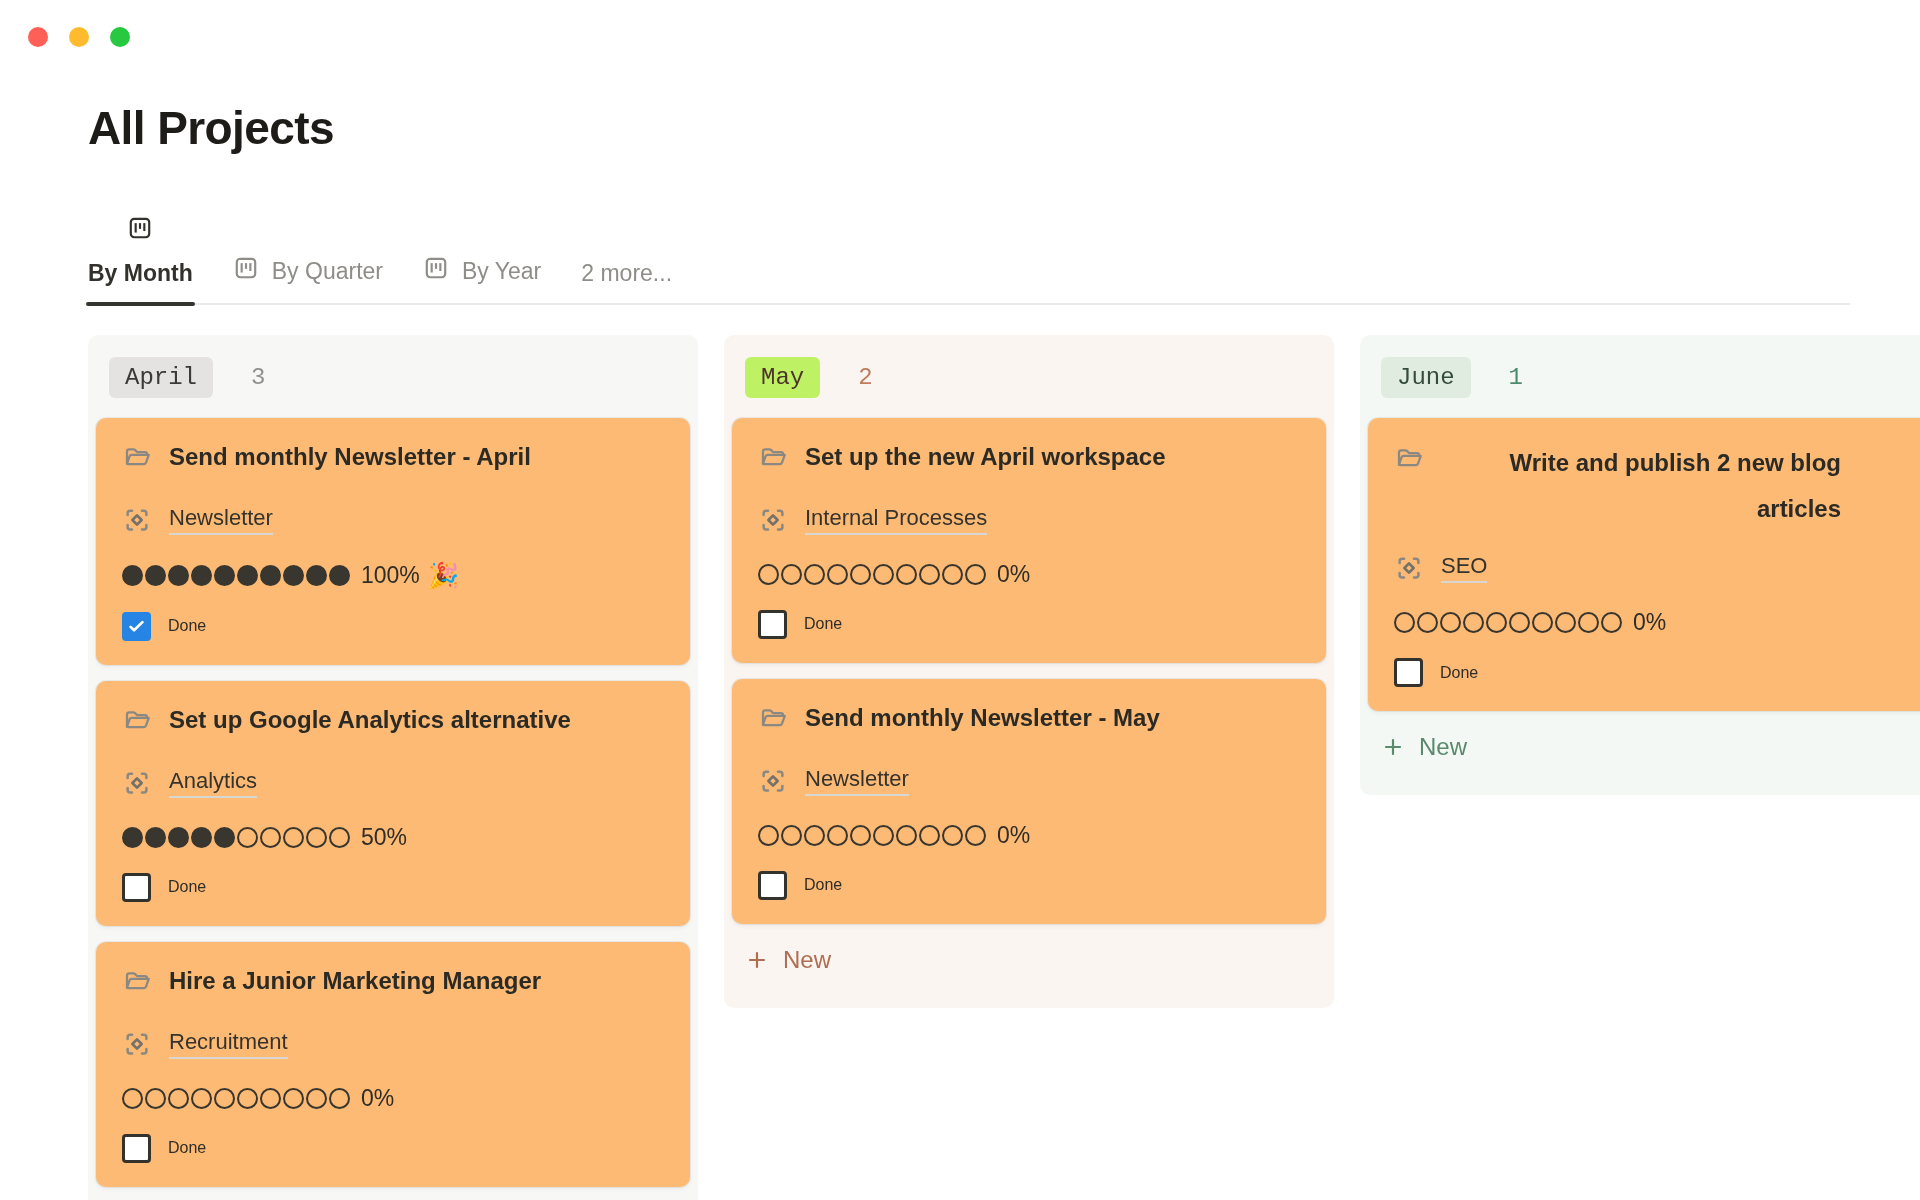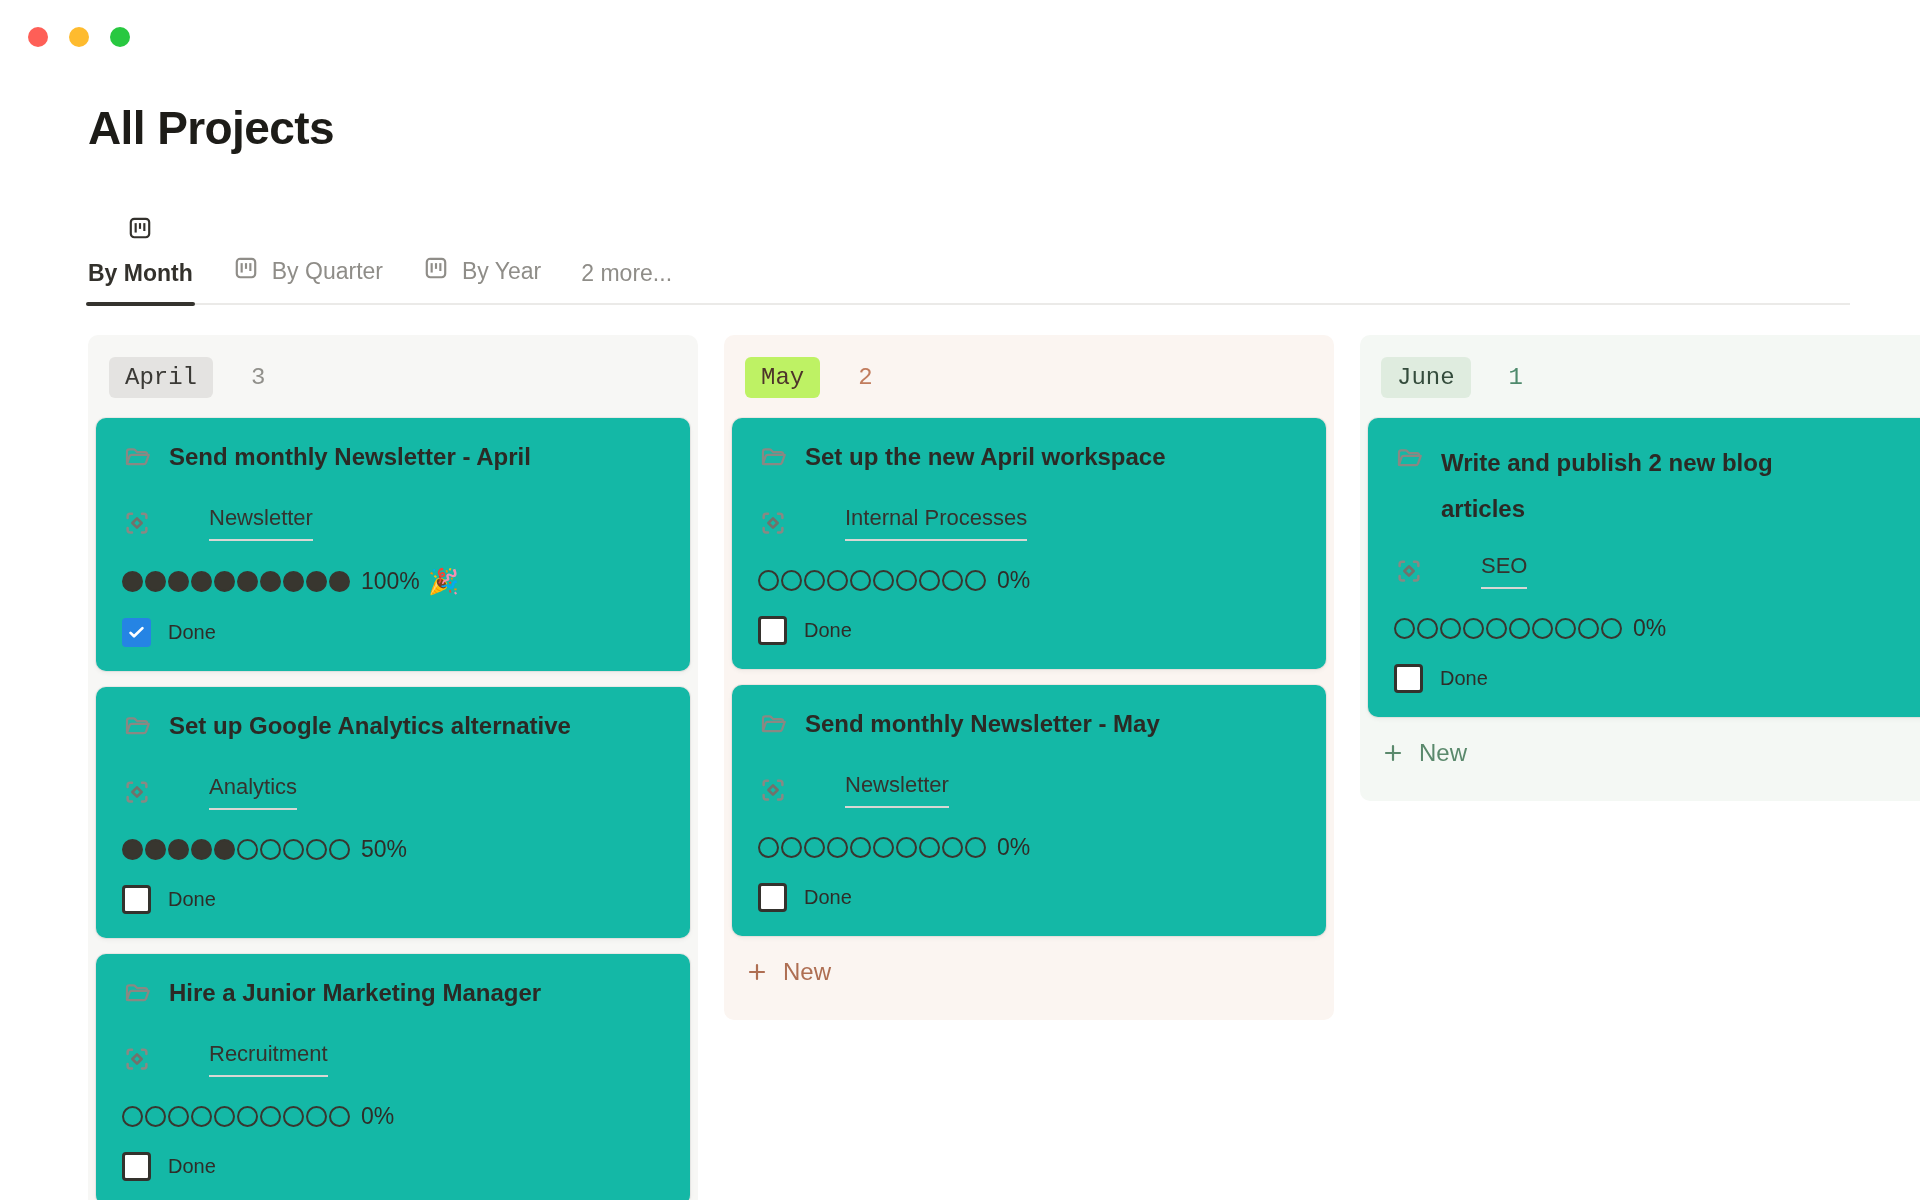--- a/index.html
+++ b/index.html
@@ -39,50 +39,50 @@
   .pill { font-size:24px; padding:5px 16px; border-radius:6px; line-height:1.3; font-weight:500; cursor:pointer; }
   .col-april .pill { background:#e4e3e1; color:#3b3a36; }
   .col-may   .pill { background:#bef264; color:#4d342a; }
   .col-june  .pill { background:#dfecdf; color:#344c3c; }
   .count { font-size:24px; font-weight:500; }
   .col-april .count { color:#91908b; }
   .col-may   .count { color:#c17c5d; }
   .col-june  .count { color:#4e8a6c; }
 
   .cards { display:flex; flex-direction:column; gap:16px; }
-  .card { background:#14b8a6; border-radius:10px; padding:22px 26px 24px; cursor:pointer;
-          box-shadow:0 0 0 1px rgba(15,15,15,0.055), 0 2px 5px rgba(15,15,15,0.05); }
+  .card { background:#fdba74; border-radius:10px; padding:22px 26px 24px; cursor:pointer;
+          box-shadow:0 0 0 1px rgba(15,15,15,0.055), 0 2px 5px rgba(15,15,15,0.05);text-align:right; }
 
   .card-title { display:flex; align-items:flex-start; gap:17px; font-size:24px; font-weight:700;
                 color:#2b2a25; line-height:1.45; margin-bottom:30px; }
   .card-title .ic { margin-top:3px; }
   .ic { width:30px; height:30px; flex:0 0 30px; }
   .ic svg { width:30px; height:30px; }
 
   .card.wrap .card-title { line-height:1.9; margin-bottom:22px; }
   .card.wrap .card-title .t { max-width:400px; }
 
   .card-project { display:flex; align-items:center; gap:17px; margin-bottom:26px; }
-  .plink { font-size:22px; font-weight:500; color:#35332e; padding-bottom:8px;
-           border-bottom:2px solid #d8d7d4; cursor:pointer;margin-left:40px; }
+  .plink { font-size:22px; font-weight:500; color:#35332e; padding-bottom:2px;
+           border-bottom:2px solid #d8d7d4; cursor:pointer; }
 
   .progress { display:flex; align-items:center; margin-bottom:22px; }
   .dots { display:flex; gap:2px; }
   .dot { width:21px; height:21px; border-radius:50%; border:2.5px solid #38362f; background:transparent; }
   .dot.filled { background:#38362f; }
   .plabel { margin-left:11px; font-size:23px; color:#2f2d28; }
   .emoji { margin-left:9px; font-size:25px; }
 
   .done { display:flex; align-items:center; gap:17px; }
   .checkbox { width:29px; height:29px; border-radius:4px; display:flex; align-items:center;
               justify-content:center; cursor:pointer; }
   .checkbox.unchecked { border:3px solid #34322d; background:#fff; }
   .checkbox.checked { background:#2584e4; }
   .checkbox svg { width:19px; height:19px; }
-  .dlabel { font-size:20px; color:#2f2d28; }
+  .dlabel { font-size:16px; color:#2f2d28; }
 
   .new-row { display:flex; align-items:center; gap:14px; margin-top:8px; padding:14px 13px;
              font-size:24px; font-weight:500; border-radius:8px; cursor:pointer; }
   .new-row svg { width:24px; height:24px; }
   .col-may  .new-row { color:#ae6e52; }
   .col-may  .new-row svg { stroke:#ae6e52; }
   .col-june .new-row { color:#5a896c; }
   .col-june .new-row svg { stroke:#5a896c; }
 </style>
 </head>

